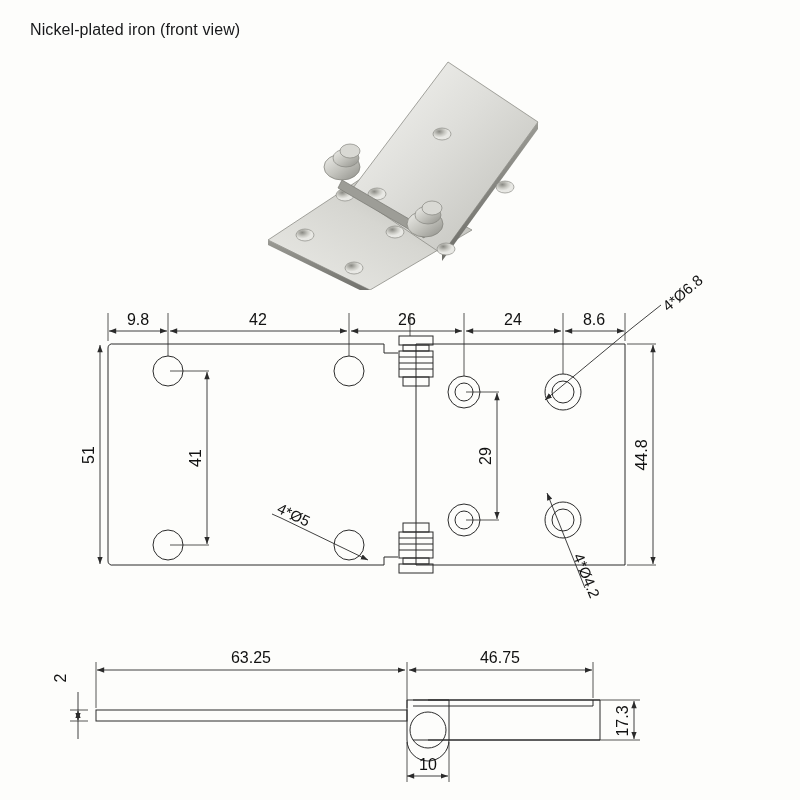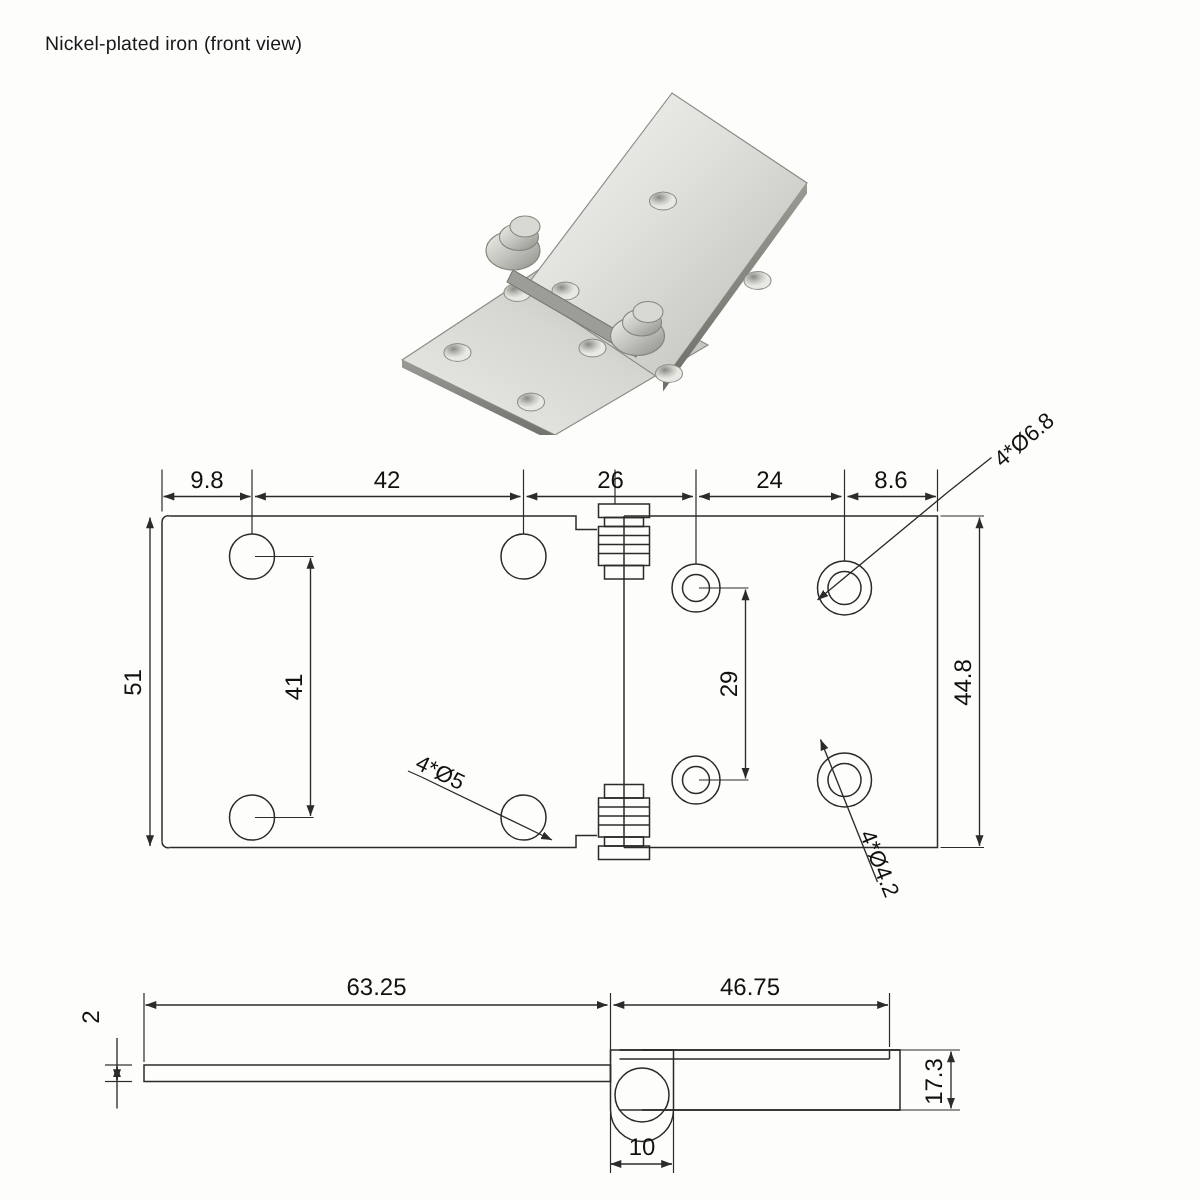--- a/index.html
+++ b/index.html
@@ -6,21 +6,21 @@
   body{
     width:800px;height:800px;
     background:#fdfdfb;
     font-family:"Liberation Sans", sans-serif;
     overflow:hidden;
     position:relative;
   }
   #page-title{
     position:absolute;
     left:30px; top:21px;
-    font-size:13px;
+    font-size:16px;
     color:#17181a;
     letter-spacing:0.1px;
     white-space:nowrap;
   }
   #photo-wrap{
     position:absolute;
     left:250px; top:52px;
     width:300px; height:238px;
   }
   svg{display:block;}

